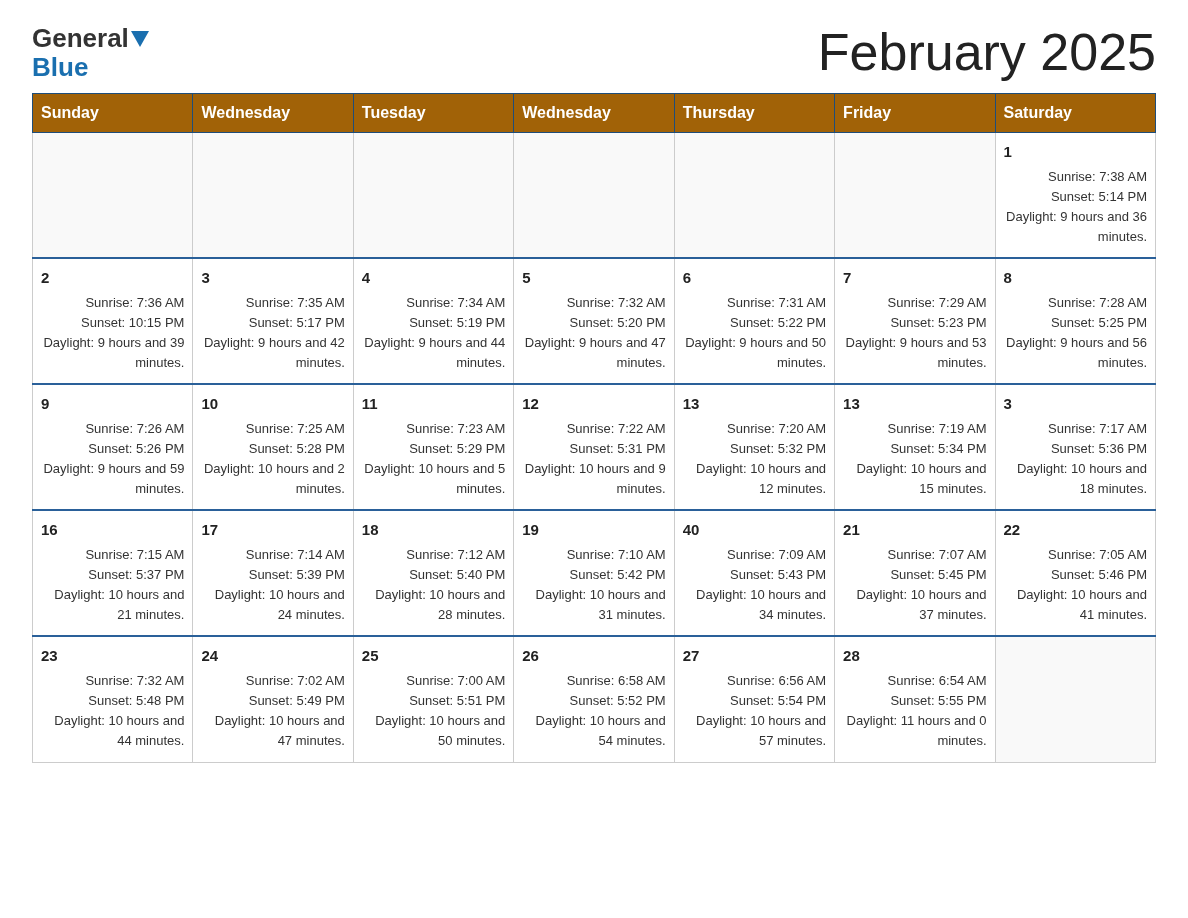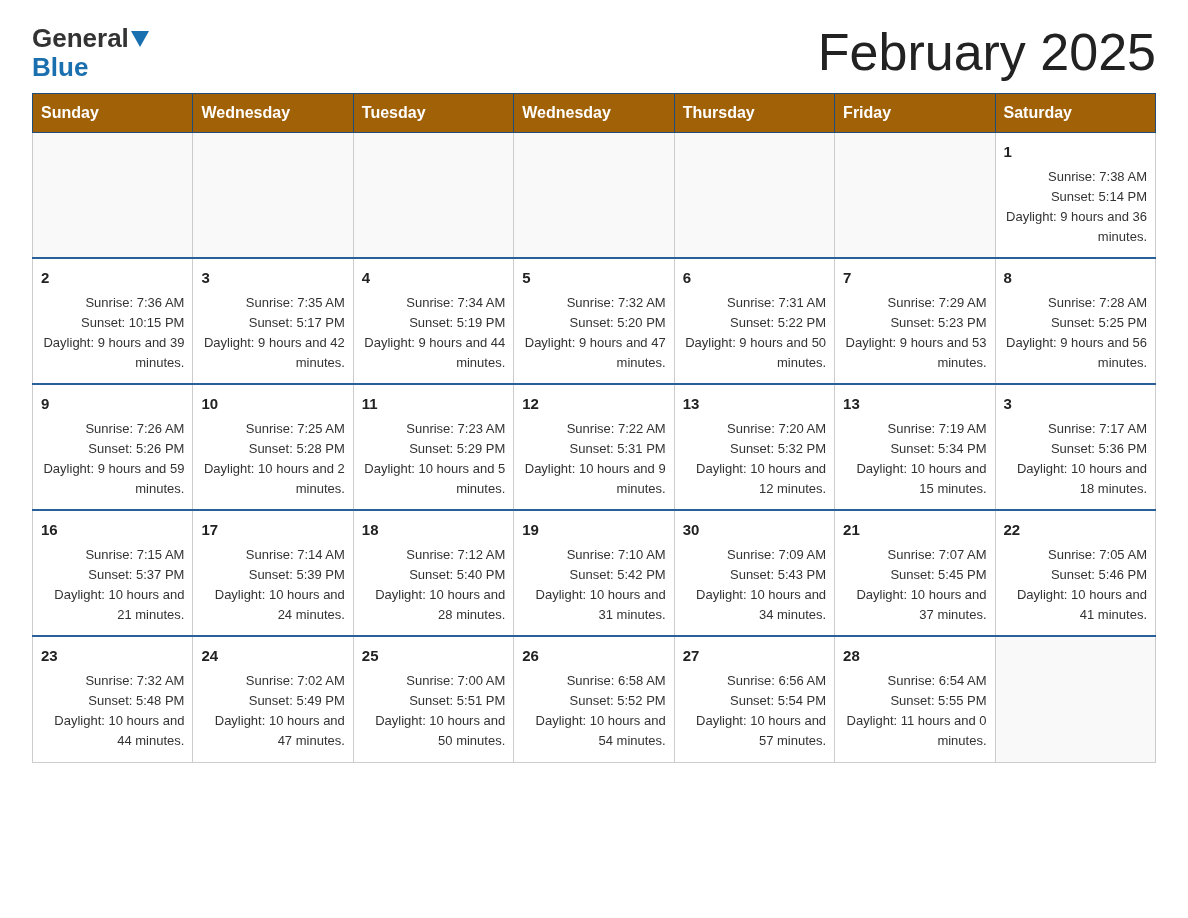--- a/index.html
+++ b/index.html
@@ -251,21 +251,21 @@
 Sunset: 5:40 PM
 Daylight: 10 hours and 28 minutes.</div>
         </td>
         <td>
           <span class="day-number">19</span>
           <div class="day-info">Sunrise: 7:10 AM
 Sunset: 5:42 PM
 Daylight: 10 hours and 31 minutes.</div>
         </td>
         <td>
-          <span class="day-number">30</span>
+          <span class="day-number">40</span>
           <div class="day-info">Sunrise: 7:09 AM
 Sunset: 5:43 PM
 Daylight: 10 hours and 34 minutes.</div>
         </td>
         <td>
           <span class="day-number">21</span>
           <div class="day-info">Sunrise: 7:07 AM
 Sunset: 5:45 PM
 Daylight: 10 hours and 37 minutes.</div>
         </td>

